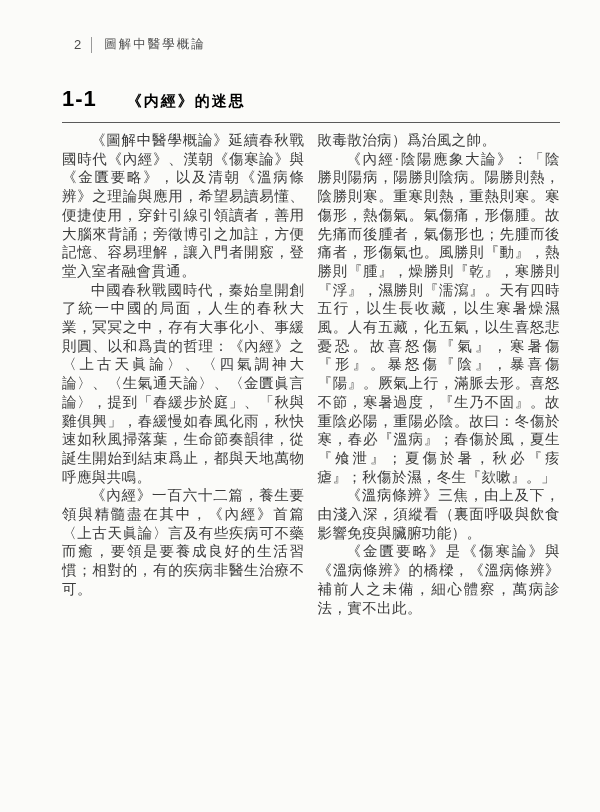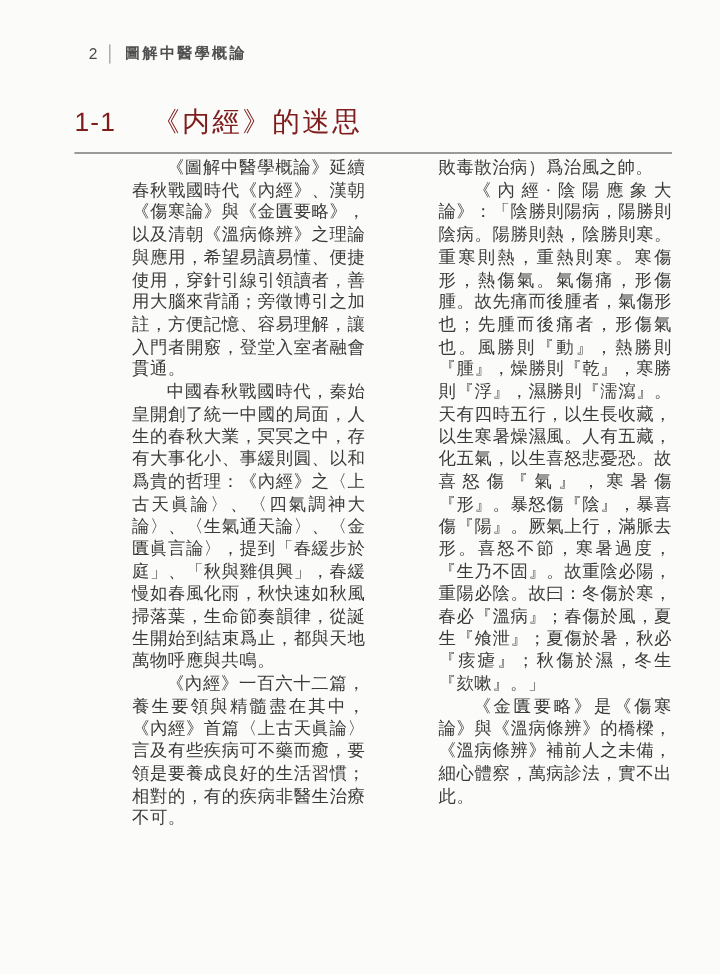--- a/index.html
+++ b/index.html
@@ -32,64 +32,62 @@
   .hdr-divider {
     width: 1px;
     height: 16px;
     background: #9a9a9a;
     margin: 0 12px 0 10px;
   }
   .book-title {
     font-size: 12.5px;
     letter-spacing: 2px;
     color: #4f4f4f;
-    font-weight: bold;
   }
   
   .section-head {
     position: absolute;
     top: 86px;
     left: 62px;
     width: 498px;
     display: flex;
     align-items: baseline;
     font-family: "Liberation Sans", "DejaVu Sans", sans-serif;
-    font-weight: 400;
-    color: #7f1d1d;
+    font-weight: 700;
+    color: #000000;
     border-bottom: 1.5px solid #5a5a5a;
     padding-bottom: 10px;
   }
   .sec-num {
     font-size: 22px;
     letter-spacing: 1px;
     margin-right: 30px;
   }
   .sec-title {
-    font-size: 23px;
+    font-size: 15px;
     letter-spacing: 2px;
   }
   
   .article {
     position: absolute;
     top: 131px;
     left: 62px;
     width: 498px;
     display: flex;
     gap: 13px;
     font-family: "Liberation Serif", "DejaVu Serif", serif;
     font-size: 14.5px;
     line-height: 18.7px;
     text-align: justify;
     text-justify: inter-character;
     color: #3b3b3b;
   }
   .col {
     flex: 1 1 0;
     min-width: 0;
-    margin-left: 48px;
   }
   .col p {
     margin: 0;
     text-indent: 2em;
     letter-spacing: 0.4px;
     word-break: break-all;
     overflow-wrap: anywhere;
   }
   .col p.cont {
     text-indent: 0;
@@ -113,17 +111,18 @@
 
   <div class="article">
     <div class="col">
       <p>《圖解中醫學概論》延續春秋戰國時代《內經》、漢朝《傷寒論》與《金匱要略》，以及清朝《溫病條辨》之理論與應用，希望易讀易懂、便捷使用，穿針引線引領讀者，善用大腦來背誦；旁徵博引之加註，方便記憶、容易理解，讓入門者開竅，登堂入室者融會貫通。</p>
       <p>中國春秋戰國時代，秦始皇開創了統一中國的局面，人生的春秋大業，冥冥之中，存有大事化小、事緩則圓、以和爲貴的哲理：《內經》之〈上古天眞論〉、〈四氣調神大論〉、〈生氣通天論〉、〈金匱眞言論〉，提到「春緩步於庭」、「秋與雞俱興」，春緩慢如春風化雨，秋快速如秋風掃落葉，生命節奏韻律，從誕生開始到結束爲止，都與天地萬物呼應與共鳴。</p>
       <p>《內經》一百六十二篇，養生要領與精髓盡在其中，《內經》首篇〈上古天眞論〉言及有些疾病可不藥而癒，要領是要養成良好的生活習慣；相對的，有的疾病非醫生治療不可。</p>
     </div>
     <div class="col">
       <p class="cont">敗毒散治病）爲治風之帥。</p>
       <p>《內經·陰陽應象大論》：「陰勝則陽病，陽勝則陰病。陽勝則熱，陰勝則寒。重寒則熱，重熱則寒。寒傷形，熱傷氣。氣傷痛，形傷腫。故先痛而後腫者，氣傷形也；先腫而後痛者，形傷氣也。風勝則『動』，熱勝則『腫』，燥勝則『乾』，寒勝則『浮』，濕勝則『濡瀉』。天有四時五行，以生長收藏，以生寒暑燥濕風。人有五藏，化五氣，以生喜怒悲憂恐。故喜怒傷『氣』，寒暑傷『形』。暴怒傷『陰』，暴喜傷『陽』。厥氣上行，滿脈去形。喜怒不節，寒暑過度，『生乃不固』。故重陰必陽，重陽必陰。故曰：冬傷於寒，春必『溫病』；春傷於風，夏生『飧泄』；夏傷於暑，秋必『痎瘧』；秋傷於濕，冬生『欬嗽』。」</p>
+      <p>《溫病條辨》三焦，由上及下，由淺入深，須縱看（裏面呼吸與飲食影響免疫與臟腑功能）。</p>
       <p>《金匱要略》是《傷寒論》與《溫病條辨》的橋樑，《溫病條辨》補前人之未備，細心體察，萬病診法，實不出此。</p>
     </div>
   </div>
 
 </div>
 
 </body></html>

